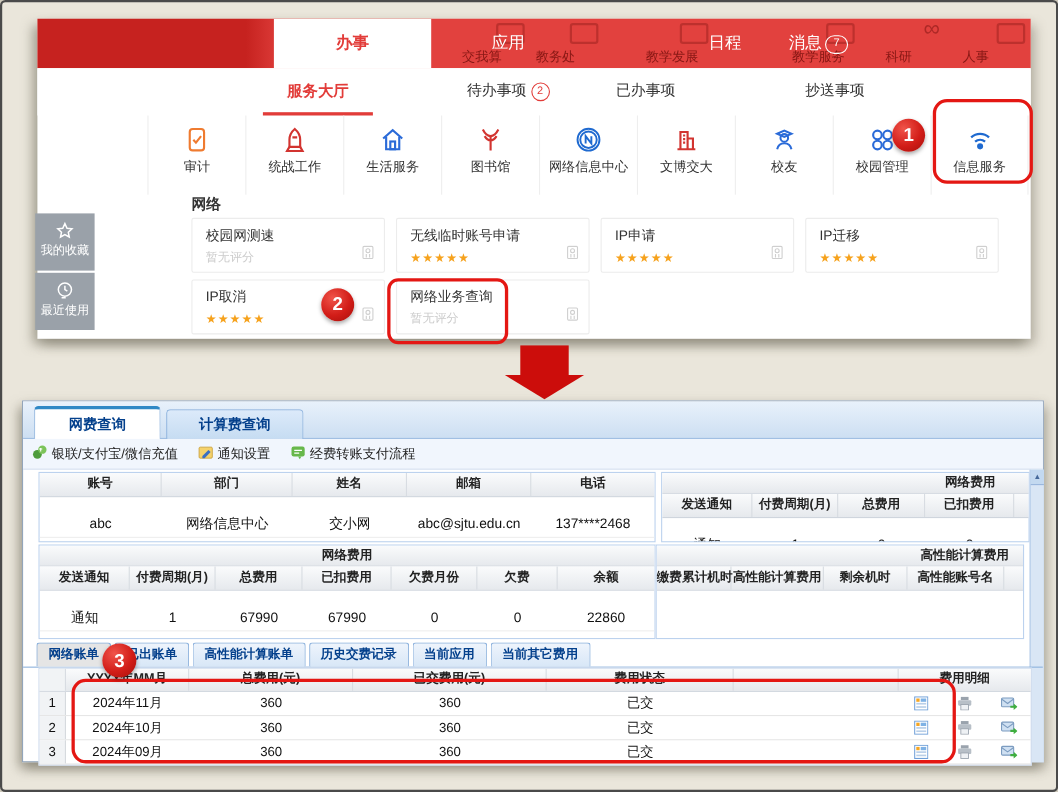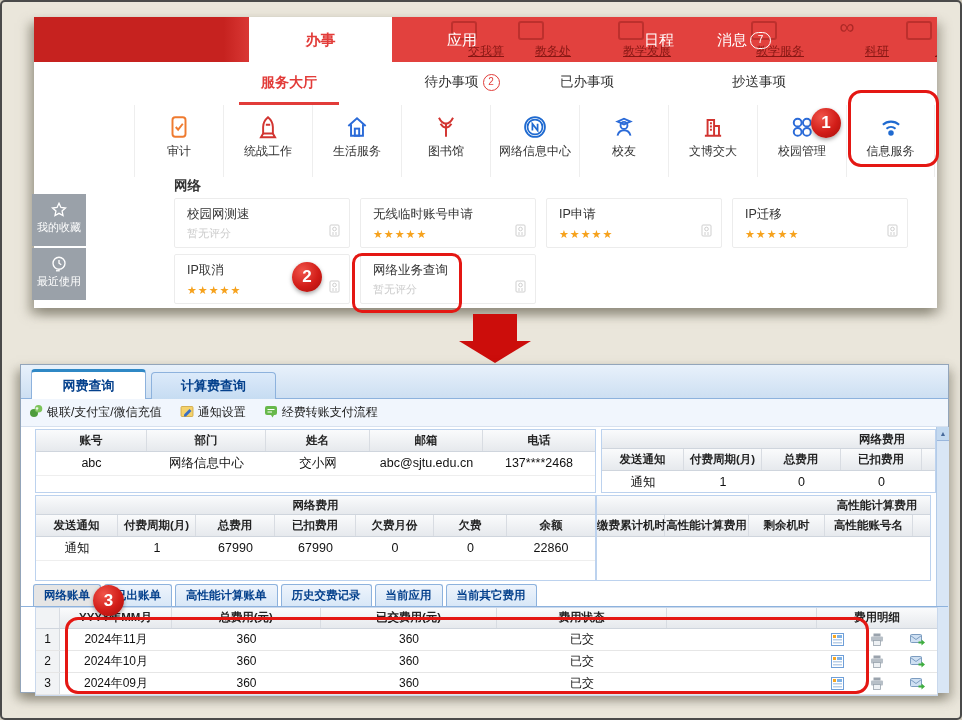--- a/index.html
+++ b/index.html
@@ -2,21 +2,21 @@
 <html><head>
 <meta charset="utf-8">
 <style>
   html,body{margin:0;padding:0;background:#cfcabc;}
   body{width:962px;height:720px;font-family:"Liberation Sans","DejaVu Sans",sans-serif;}
   .stage{position:relative;width:958px;height:716px;border:2px solid #4a4a4a;border-radius:5px;background:#eae6db;overflow:hidden;}
   .panel{position:absolute;background:#fff;}
   
   #portal{left:32px;top:15px;width:903px;height:291px;box-shadow:-5px 6px 10px rgba(110,105,90,.55),5px 6px 10px rgba(110,105,90,.4);}
   .redbar{position:absolute;left:0;top:0;width:100%;height:45px;background:linear-gradient(90deg,#c6221f 0%,#c6221f 21%,#e2413e 25%,#e2413e 100%);overflow:hidden;}
-  .ghost-lbl{position:absolute;bottom:2px;width:84px;text-align:right;font-size:12px;color:rgba(120,16,13,.85);text-decoration:underline;}
+  .ghost-lbl{position:absolute;bottom:2px;width:84px;text-align:left;font-size:12px;color:rgba(120,16,13,.85);}
   .ghost-box{position:absolute;top:4px;width:22px;height:15px;border:2px solid rgba(120,16,13,.35);border-radius:3px;}
   .ghost-inf{position:absolute;top:-2px;width:30px;text-align:center;font-size:21px;color:rgba(120,16,13,.5);}
   .navtab{position:absolute;top:0;height:45px;line-height:45px;text-align:center;color:#fff;font-size:15px;cursor:pointer;}
   .navtab.active{background:#fff;color:#e23c39;font-weight:bold;}
   .msgbadge{display:inline-block;min-width:15px;height:15px;line-height:14px;border:1.5px solid #fff;border-radius:9px;font-size:10px;color:#fff;vertical-align:2px;margin-left:3px;padding:0 2px;}
   .subnav{position:absolute;left:0;top:45px;width:100%;height:43px;background:#fff;}
   .subitem{position:absolute;top:0;height:43px;line-height:40px;text-align:center;font-size:13.5px;color:#333;cursor:pointer;}
   .subitem.active{color:#e23c39;font-weight:bold;font-size:14px;}
   .sub-underline{position:absolute;left:50%;margin-left:-50px;bottom:0;width:100px;height:3px;background:#e23c39;}
   .cntbadge{display:inline-block;width:15px;height:15px;line-height:14px;border:1px solid #e23c39;border-radius:50%;font-size:10px;color:#e23c39;vertical-align:1px;margin-left:4px;}
@@ -45,21 +45,21 @@
   .ext-tabbar{position:absolute;left:0;top:0;width:100%;height:34px;background:linear-gradient(#e8f1fb,#cddff2);border-bottom:1px solid #8db2dd;box-sizing:border-box;}
   .ext-tab{position:absolute;box-sizing:border-box;text-align:center;font-size:13px;font-weight:bold;color:#04408c;border:1px solid #8db2dd;border-bottom:none;border-radius:4px 4px 0 0;cursor:pointer;}
   .ext-tab.active{left:10px;top:4px;width:115px;height:30px;line-height:27px;background:#fff;border-top:3px solid #2f88c5;}
   .ext-tab.inactive{left:130px;top:7px;width:125px;height:27px;line-height:26px;background:linear-gradient(#dceafa,#c6dcf2);}
   .ext-toolbar{position:absolute;left:0;top:34px;width:100%;height:28px;background:#f1f6fd;border-bottom:1px solid #d7e1ef;box-sizing:border-box;display:flex;align-items:center;padding-left:8px;gap:18px;}
   .tbitem{display:flex;align-items:center;gap:4px;font-size:12px;color:#222;cursor:pointer;}
   .grid{position:absolute;border:1px solid #bcd2ee;background:#fff;overflow:hidden;box-sizing:border-box;}
   .g-group{height:18px;line-height:18px;background:linear-gradient(#fafbfc,#e6e9ed);border-bottom:1px solid #cfd5dd;text-align:center;font-size:11.5px;font-weight:bold;color:#222;}
   .g-head{display:flex;height:21px;background:linear-gradient(#fafbfc,#e6e9ed);border-bottom:1px solid #cfd5dd;}
   .g-head>div{flex:none;line-height:20px;text-align:center;font-size:11.5px;font-weight:600;color:#222;border-right:1px solid #d8dce2;box-sizing:border-box;white-space:nowrap;cursor:pointer;}
-  .g-row{display:flex;height:23px;border-bottom:1px solid #eee;cursor:pointer;}
+  .g-row{display:flex;height:23px;border-bottom:1px solid #eee;cursor:pointer;margin-top:13px;}
   .g-row>div{flex:none;line-height:23px;text-align:center;font-size:12.5px;color:#111;white-space:nowrap;}
   .billtabs{position:absolute;left:0;top:218px;width:100%;height:24px;border-bottom:1px solid #8db2dd;box-sizing:border-box;display:flex;align-items:flex-end;padding-left:12px;gap:3px;}
   .btab{height:22px;line-height:21px;padding:0 10px;font-size:11.5px;font-weight:bold;color:#04408c;background:linear-gradient(#eef4fc,#d8e7f7);border:1px solid #8db2dd;border-bottom:none;border-radius:3px 3px 0 0;box-sizing:border-box;cursor:pointer;white-space:nowrap;}
   .btab.active{background:#e5e5e5;}
   .billtable{position:absolute;left:14px;top:242px;width:901px;background:#fff;border:1px solid #c9d8ec;box-sizing:content-box;}
   .bt-head{display:flex;height:20px;background:linear-gradient(#fafbfc,#e6e9ed);border-bottom:1px solid #cfd5dd;}
   .bt-head>div{flex:none;line-height:19px;text-align:center;font-size:11.5px;font-weight:600;color:#222;border-right:1px solid #d8dce2;box-sizing:border-box;}
   .bt-row{display:flex;height:21px;border-bottom:1px solid #e6e6e6;cursor:pointer;}
   .bt-row>div{flex:none;line-height:21px;text-align:center;font-size:12px;color:#111;}
   .numcol{background:#f1f3f5;border-right:1px solid #d6dade;box-sizing:border-box;font-size:11px;color:#333;}
@@ -136,35 +136,35 @@
       </div>
       <div class="appcell">
         <div class="ic"><svg width="26" height="26" viewBox="0 0 24 24" fill="none" stroke="#1f6ad0" stroke-width="1.6">
               <circle cx="12" cy="12" r="9.2"></circle>
               <circle cx="12" cy="12" r="6.9"></circle>
               <path d="M9.6 15.2V9l4.8 6.2V9"></path>
             </svg></div>
         <div class="lb">网络信息中心</div>
       </div>
       <div class="appcell">
-        <div class="ic"><svg width="26" height="26" viewBox="0 0 24 24" fill="none" stroke="#2b6bd8" stroke-width="1.7">
-              <circle cx="12" cy="10.5" r="3.2"></circle>
-              <path d="M6 20c.8-3.5 3-5 6-5s5.2 1.5 6 5"></path>
-              <path d="M6 7l6-2.6L18 7l-6 2.6z"></path>
-            </svg></div>
-        <div class="lb">校友</div>
-      </div>
-      <div class="appcell">
         <div class="ic"><svg width="26" height="26" viewBox="0 0 24 24" fill="none" stroke="#d23430" stroke-width="1.8">
               <path d="M7 20V5.5h6V20"></path>
               <path d="M13 11h4.5v9"></path>
               <path d="M4.5 20h15"></path>
               <path d="M9.2 8.5h1.8M9.2 11.5h1.8M9.2 14.5h1.8"></path>
             </svg></div>
         <div class="lb">文博交大</div>
+      </div>
+      <div class="appcell">
+        <div class="ic"><svg width="26" height="26" viewBox="0 0 24 24" fill="none" stroke="#2b6bd8" stroke-width="1.7">
+              <circle cx="12" cy="10.5" r="3.2"></circle>
+              <path d="M6 20c.8-3.5 3-5 6-5s5.2 1.5 6 5"></path>
+              <path d="M6 7l6-2.6L18 7l-6 2.6z"></path>
+            </svg></div>
+        <div class="lb">校友</div>
       </div>
       <div class="appcell">
         <div class="ic"><svg width="26" height="26" viewBox="0 0 24 24" fill="none" stroke="#2b6bd8" stroke-width="1.8">
               <circle cx="8" cy="8" r="3.6"></circle>
               <circle cx="16.5" cy="8" r="3.6"></circle>
               <circle cx="8" cy="16.5" r="3.6"></circle>
               <circle cx="16.5" cy="16.5" r="3.6"></circle>
             </svg></div>
         <div class="lb">校园管理</div>
       </div>

